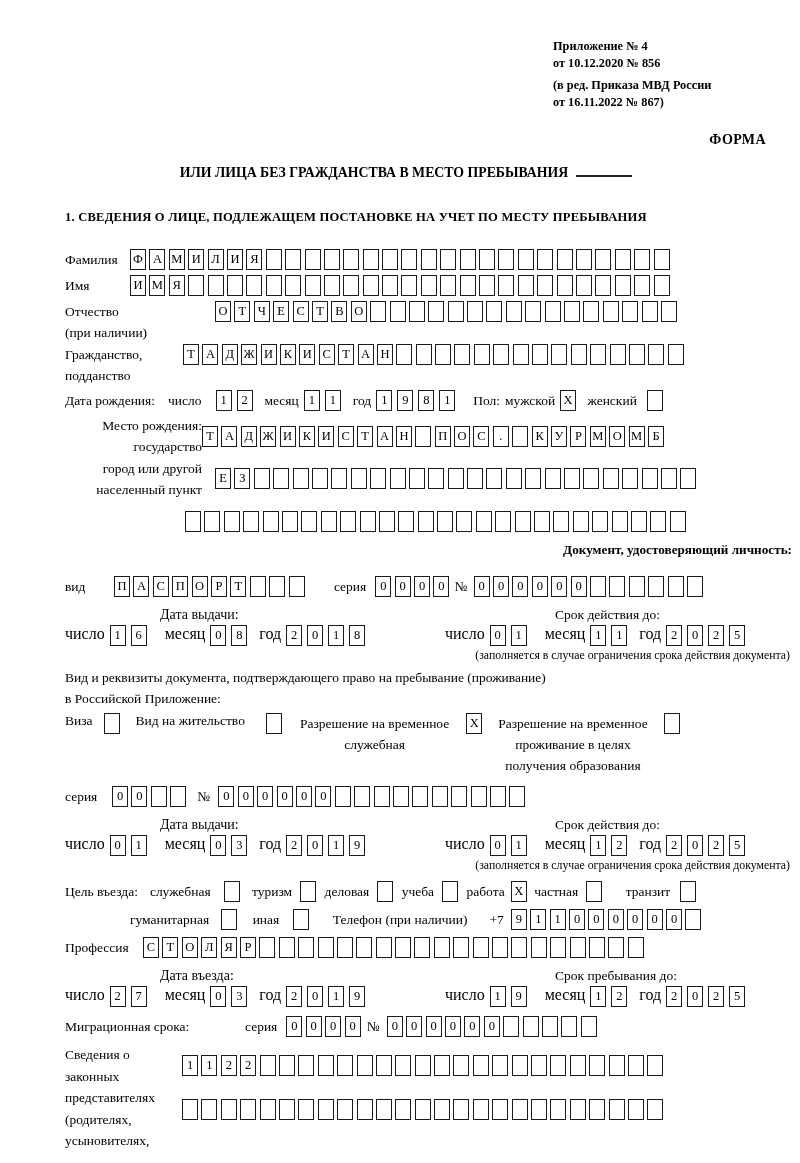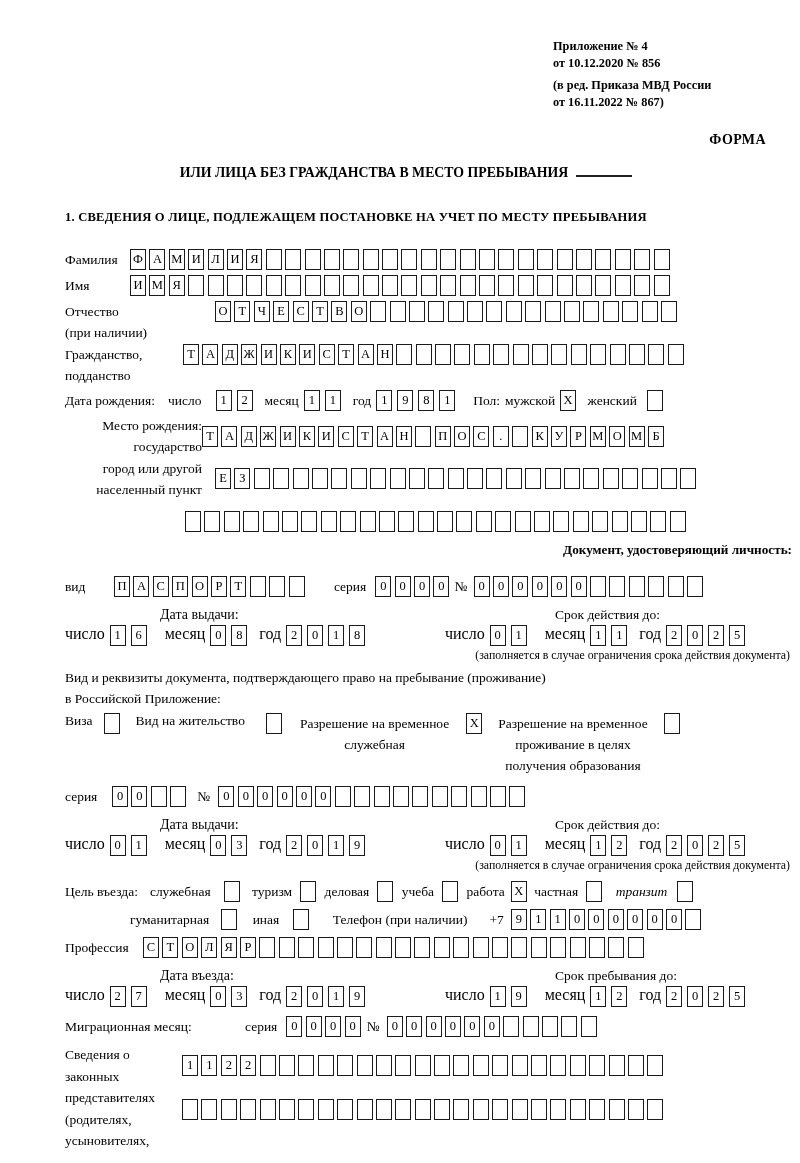--- a/index.html
+++ b/index.html
@@ -231,21 +231,21 @@
     <span style="margin-left:9px;">туризм</span>
     <span class="cells" style="margin-left:8px;"><span class="cell"></span></span>
     <span style="margin-left:5px;">деловая</span>
     <span class="cells" style="margin-left:8px;"><span class="cell"></span></span>
     <span style="margin-left:5px;">учеба</span>
     <span class="cells" style="margin-left:8px;"><span class="cell"></span></span>
     <span style="margin-left:5px;">работа</span>
     <span class="cells" style="margin-left:6px;"><span class="cell">X</span></span>
     <span style="margin-left:4px;">частная</span>
     <span class="cells" style="margin-left:8px;"><span class="cell"></span></span>
-    <span style="margin-left:10px;font-style:italic;">транзит</span>
+    <span style="margin-left:20px;">транзит</span>
     <span class="cells" style="margin-left:10px;"><span class="cell"></span></span>
   </div>
 
   <div class="row nowrap" style="margin-top:7px; align-items:center;">
     <span style="margin-left:65px;">гуманитарная</span>
     <span class="cells" style="margin-left:12px;"><span class="cell"></span></span>
     <span style="margin-left:12px;">иная</span>
     <span class="cells" style="margin-left:14px;"><span class="cell"></span></span>
     <span style="margin-left:20px;">Телефон (при наличии)</span>
     <span style="margin-left:22px; margin-right:7px;">+7</span>
@@ -276,21 +276,21 @@
         <span class="cells"><span class="cell">1</span><span class="cell">9</span></span>
         <span class="dlbl" style="margin-left:6px;">месяц</span>
         <span class="cells"><span class="cell">1</span><span class="cell">2</span></span>
         <span class="dlbl">год</span>
         <span class="cells"><span class="cell">2</span><span class="cell">0</span><span class="cell">2</span><span class="cell">5</span></span>
       </div>
     </div>
   </div>
 
   <div class="row nowrap" style="margin-top:9px; align-items:center;">
-    <span class="lbl" style="width:168px;">Миграционная месяц:</span>
+    <span class="lbl" style="width:168px;">Миграционная срока:</span>
     <span style="margin-left:12px; margin-right:9px;">серия</span>
     <span class="cells"><span class="cell">0</span><span class="cell">0</span><span class="cell">0</span><span class="cell">0</span></span>
     <span style="margin-left:3px; margin-right:7px;">№</span>
     <span class="cells"><span class="cell">0</span><span class="cell">0</span><span class="cell">0</span><span class="cell">0</span><span class="cell">0</span><span class="cell">0</span><span class="cell"></span><span class="cell"></span><span class="cell"></span><span class="cell"></span><span class="cell"></span></span>
   </div>
 
   <div class="row" style="margin-top:7px;">
     <span class="lbl lbl-lines" style="width:117px;">
       <div>Сведения о</div>
       <div>законных</div>

